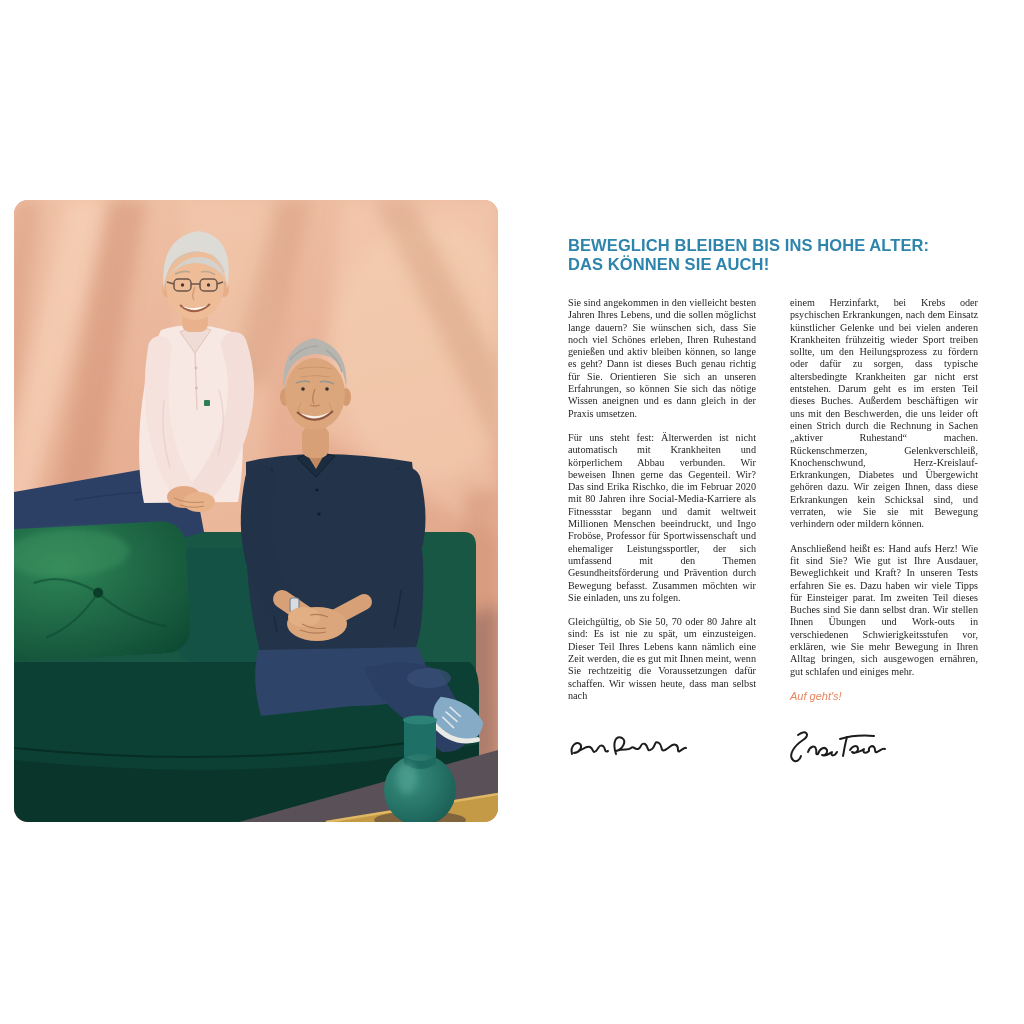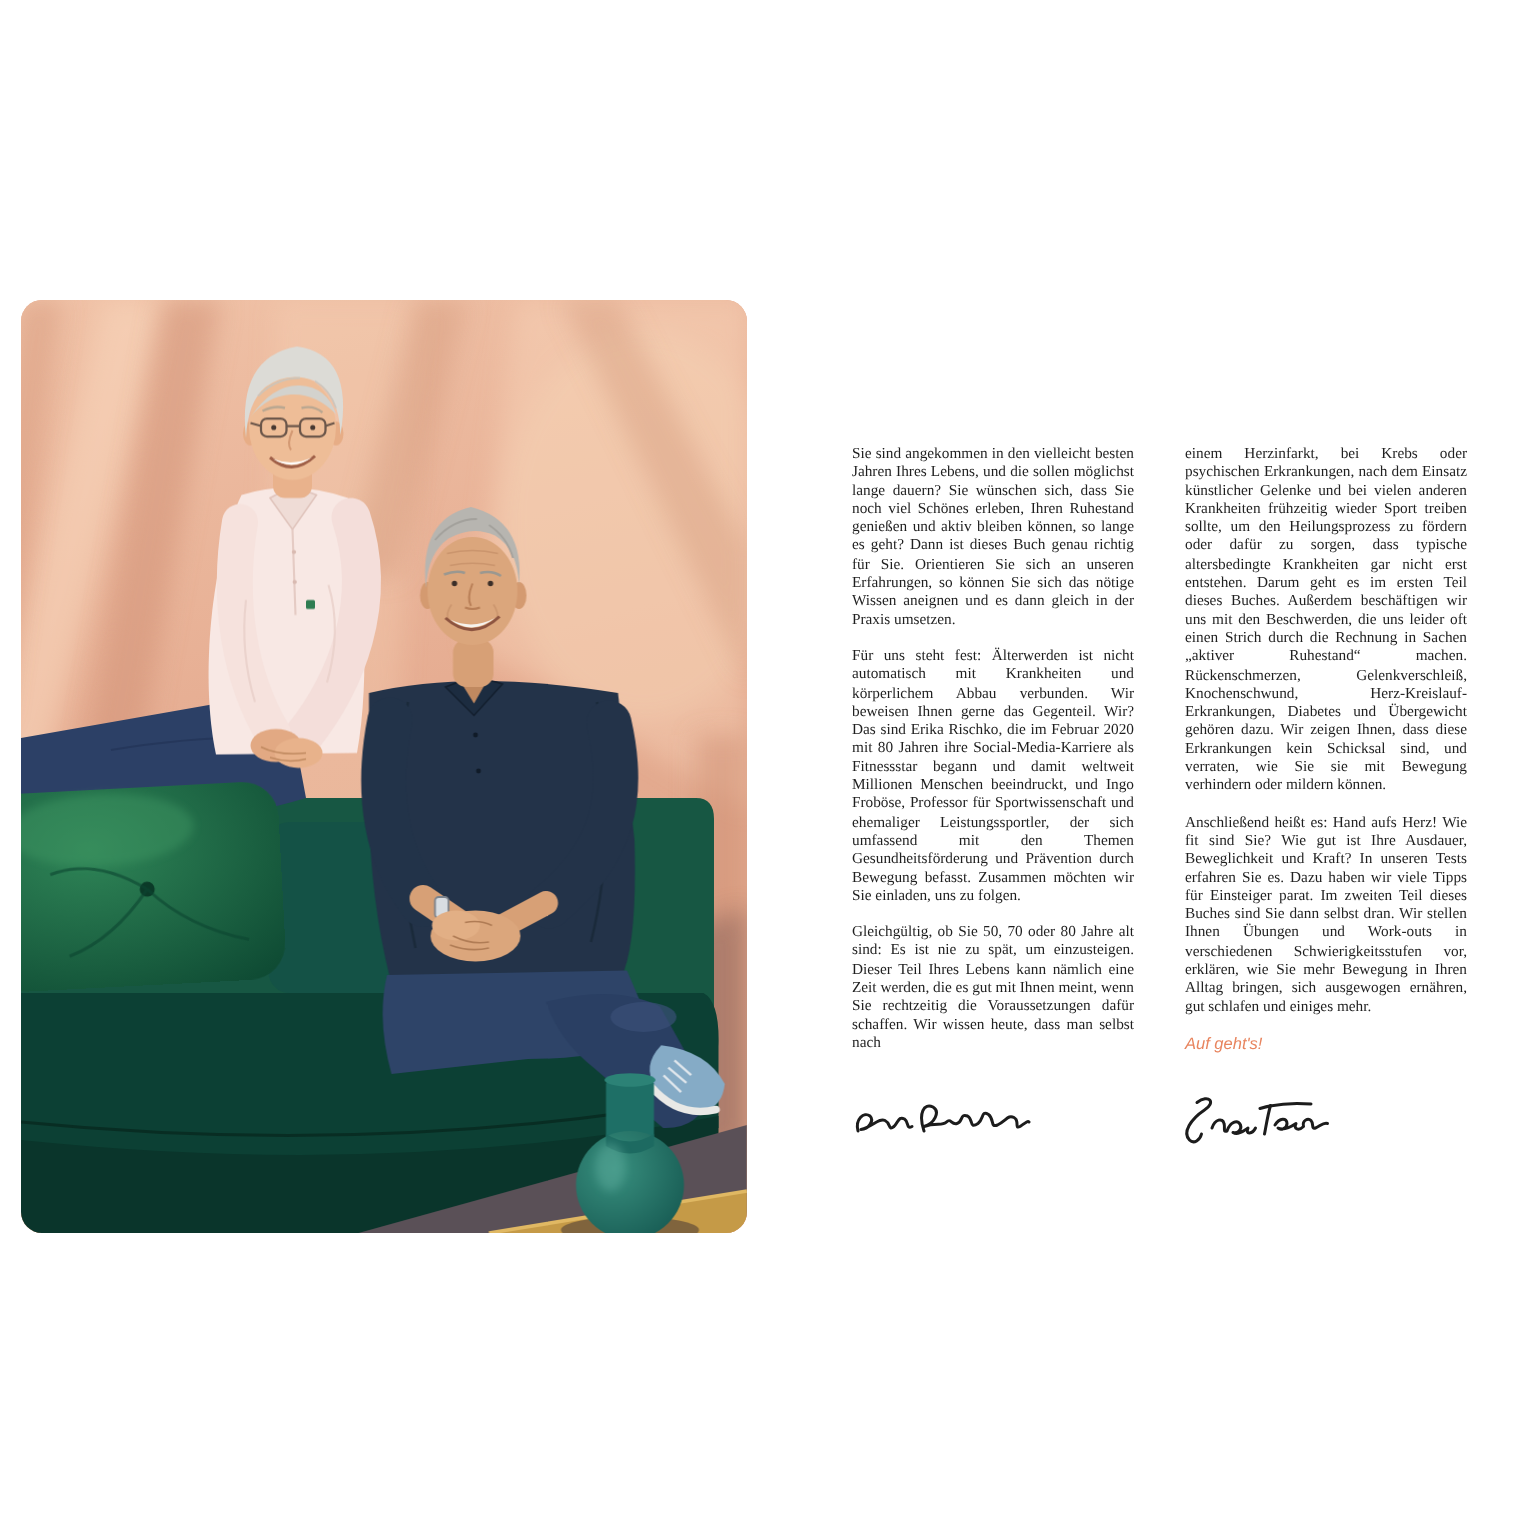--- a/index.html
+++ b/index.html
@@ -196,20 +196,26 @@
         <ellipse cx="406" cy="620" rx="46" ry="9" fill="#2c2430" opacity="0.45"></ellipse>
         <rect x="390" y="520" width="32" height="42" rx="3" fill="#1e6f66"></rect>
         <ellipse cx="406" cy="520" rx="17" ry="4.5" fill="#2c8276"></ellipse>
         <circle cx="406" cy="590" r="36" fill="url(#vaseG)"></circle>
         <path d="M390,556 Q406,566 422,556 L422,564 Q406,574 390,564 Z" fill="#1d6a61"></path>
         <ellipse cx="393" cy="578" rx="10" ry="16" fill="#5aa99a" opacity="0.5" filter="url(#soft2)"></ellipse>
       </g>
     </svg>
   </figure>
 
+  <header class="content">
+    <div class="headline">
+      <div>BEWEGLICH BLEIBEN BIS INS HOHE ALTER:</div>
+      <div>DAS KÖNNEN SIE AUCH!</div>
+    </div>
+  </header>
 
   <main class="columns">
     <div class="col">
       <p>Sie sind angekommen in den vielleicht besten Jahren Ihres Lebens, und die sollen möglichst lange dauern? Sie wünschen sich, dass Sie noch viel Schönes erleben, Ihren Ruhestand genießen und aktiv bleiben können, so lange es geht? Dann ist dieses Buch genau richtig für Sie. Orientieren Sie sich an unseren Erfahrungen, so können Sie sich das nötige Wissen aneignen und es dann gleich in der Praxis umsetzen.</p>
       <p>Für uns steht fest: Älterwerden ist nicht automatisch mit Krankheiten und körperlichem Abbau verbunden. Wir beweisen Ihnen gerne das Gegenteil. Wir? Das sind Erika Rischko, die im Februar 2020 mit 80 Jahren ihre Social-Media-Karriere als Fitnessstar begann und damit weltweit Millionen Menschen beeindruckt, und Ingo Froböse, Professor für Sportwissenschaft und ehemaliger Leistungssportler, der sich umfassend mit den Themen Gesundheitsförderung und Prävention durch Bewegung befasst. Zusammen möchten wir Sie einladen, uns zu folgen.</p>
       <p>Gleichgültig, ob Sie 50, 70 oder 80 Jahre alt sind: Es ist nie zu spät, um einzusteigen. Dieser Teil Ihres Lebens kann nämlich eine Zeit werden, die es gut mit Ihnen meint, wenn Sie rechtzeitig die Voraussetzungen dafür schaffen. Wir wissen heute, dass man selbst nach</p>
     </div>
     <div class="col">
       <p>einem Herzinfarkt, bei Krebs oder psychischen Erkrankungen, nach dem Einsatz künstlicher Gelenke und bei vielen anderen Krankheiten frühzeitig wieder Sport treiben sollte, um den Heilungsprozess zu fördern oder dafür zu sorgen, dass typische altersbedingte Krankheiten gar nicht erst entstehen. Darum geht es im ersten Teil dieses Buches. Außerdem beschäftigen wir uns mit den Beschwerden, die uns leider oft einen Strich durch die Rechnung in Sachen „aktiver Ruhestand“ machen. Rückenschmerzen, Gelenkverschleiß, Knochenschwund, Herz-Kreislauf-Erkrankungen, Diabetes und Übergewicht gehören dazu. Wir zeigen Ihnen, dass diese Erkrankungen kein Schicksal sind, und verraten, wie Sie sie mit Bewegung verhindern oder mildern können.</p>
       <p>Anschließend heißt es: Hand aufs Herz! Wie fit sind Sie? Wie gut ist Ihre Ausdauer, Beweglichkeit und Kraft? In unseren Tests erfahren Sie es. Dazu haben wir viele Tipps für Einsteiger parat. Im zweiten Teil dieses Buches sind Sie dann selbst dran. Wir stellen Ihnen Übungen und Work-outs in verschiedenen Schwierigkeitsstufen vor, erklären, wie Sie mehr Bewegung in Ihren Alltag bringen, sich ausgewogen ernähren, gut schlafen und einiges mehr.</p>

